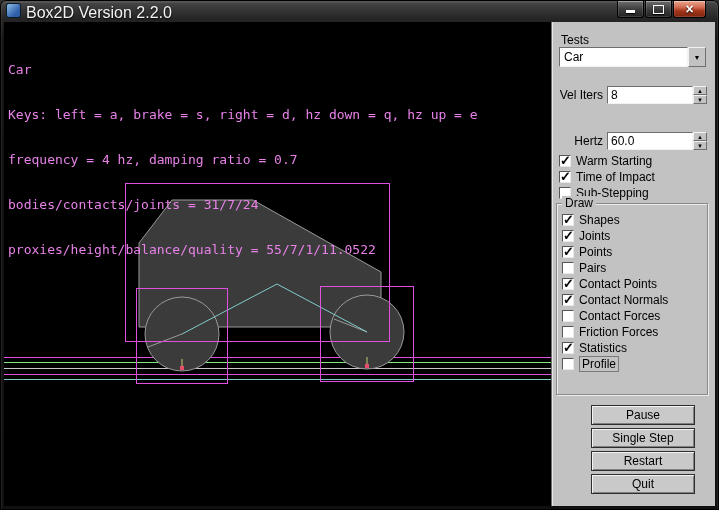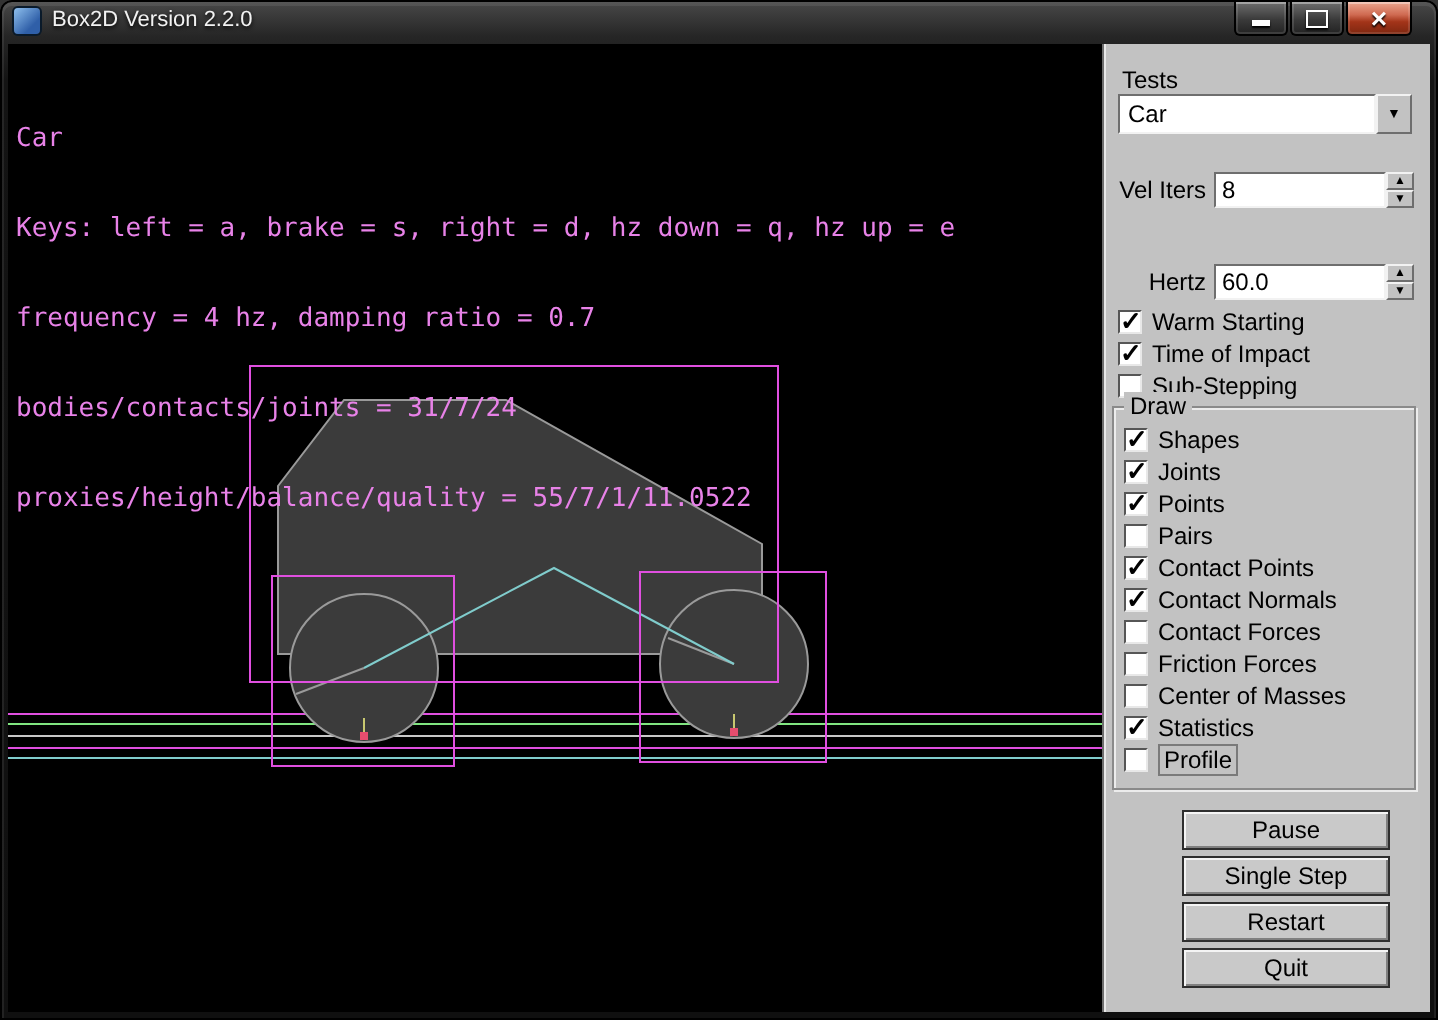--- a/index.html
+++ b/index.html
@@ -7,21 +7,21 @@
     position:relative;width:719px;height:510px;overflow:hidden;
     background:linear-gradient(180deg,#4a4a4a 0,#262626 18px,#141414 40px,#101010 100%);
     border-radius:6px 6px 0 0;
     box-shadow:inset 0 0 0 1px #000, inset 0 1px 0 2px rgba(255,255,255,.08);
     font-family:"Liberation Sans", sans-serif;
   }
   
   .titlebar{position:absolute;left:0;top:0;right:0;height:22px;}
   .app-icon{position:absolute;left:7px;top:4px;width:13px;height:13px;border-radius:2px;
     background:linear-gradient(135deg,#8fc0ee,#2f5fa8 70%);box-shadow:0 0 0 1px #0a1a2a;}
-  .title-text{position:absolute;left:26px;top:4px;font-size:11px;color:#f2f2f2;text-shadow:0 1px 2px #000;}
+  .title-text{position:absolute;left:26px;top:4px;font-size:16px;color:#f2f2f2;text-shadow:0 1px 2px #000;}
   .win-buttons{position:absolute;top:1px;right:13px;display:flex;gap:1px;}
   .wbtn{height:17px;border:1px solid #000;border-top:none;border-radius:0 0 3px 3px;
     box-shadow:inset 0 1px 0 rgba(255,255,255,.3), inset 0 0 0 1px rgba(255,255,255,.12);
     display:flex;align-items:center;justify-content:center;box-sizing:border-box;}
   .wbtn.min,.wbtn.max{width:27px;background:linear-gradient(#6e6e6e,#3a3a3a 55%,#222);}
   .wbtn.close{width:33px;background:linear-gradient(#eba68f,#cf6a51 40%,#a33419 62%,#7e2710);}
   .glyph-min{width:9px;height:3px;background:#fff;box-shadow:0 1px 1px #000;margin-top:4px;}
   .glyph-max{width:9px;height:7px;border:1px solid #fff;box-shadow:0 1px 1px #000;}
   .glyph-close{color:#fff;font-size:14px;font-weight:bold;line-height:15px;text-shadow:0 1px 1px #000;}
   
@@ -202,24 +202,20 @@
         </div>
         <div class="cb-row">
           <span class="cb-box"></span>
           <span>Contact Forces</span>
         </div>
         <div class="cb-row">
           <span class="cb-box"></span>
           <span>Friction Forces</span>
         </div>
         <div class="cb-row">
-          <span class="cb-box"></span>
-          <span>Center of Masses</span>
-        </div>
-        <div class="cb-row">
           <span class="cb-box">✓</span>
           <span>Statistics</span>
         </div>
         <div class="cb-row">
           <span class="cb-box"></span>
           <span class="focus-box">Profile</span>
         </div>
       </div>
     </div>
 

